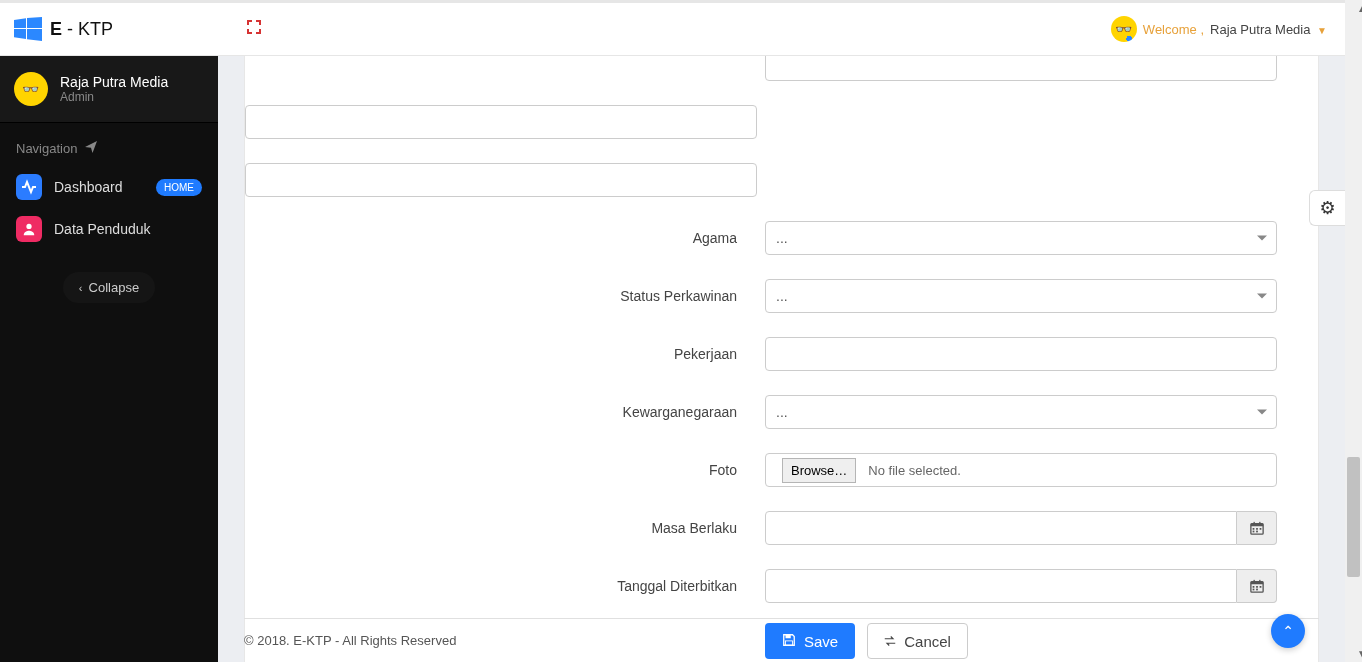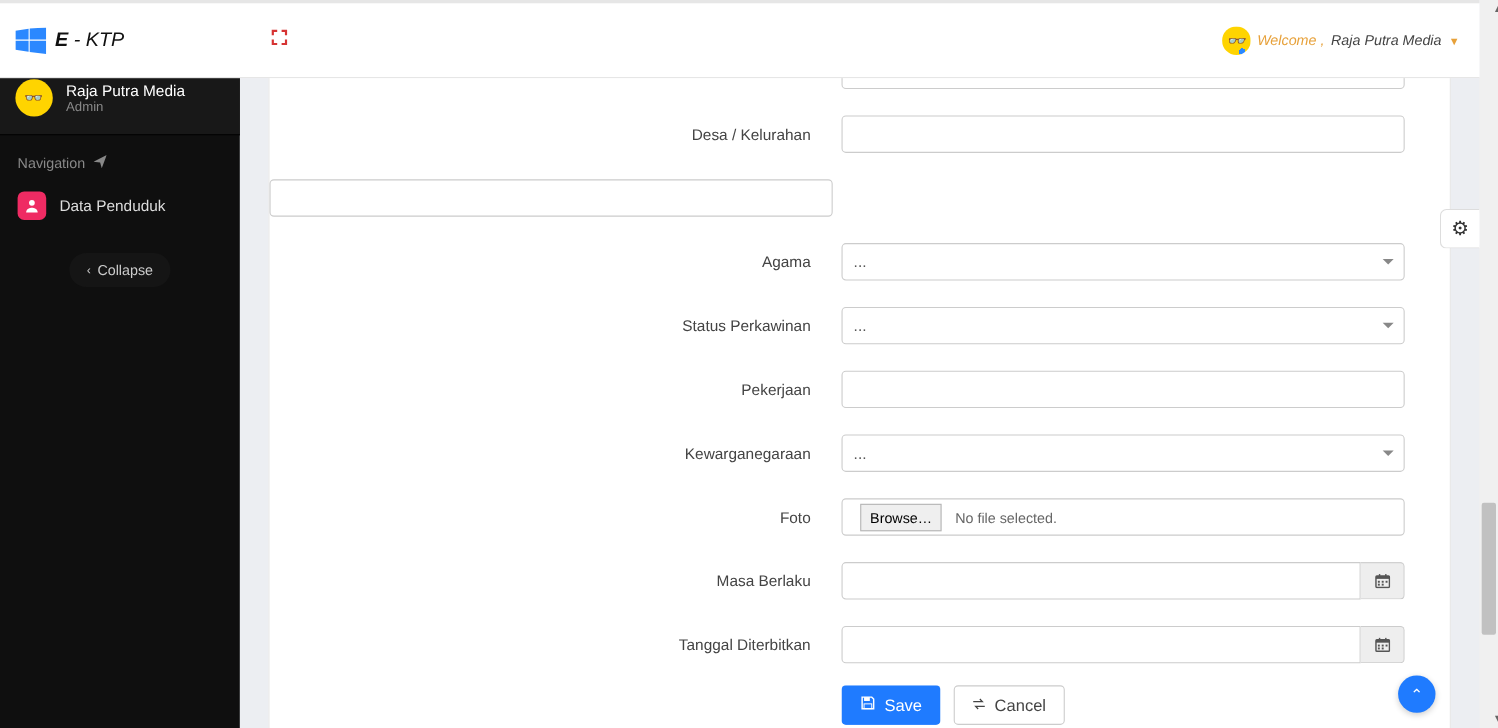--- a/index.html
+++ b/index.html
@@ -17,23 +17,23 @@
   .outer-scroll {
     position:absolute; top:0; right:0; bottom:0; width:17px; background:#f0f0f0;
   }
   .outer-scroll .track { position:absolute; top:17px; bottom:17px; left:0; right:0; background:#f0f0f0;}
   .outer-scroll .thumb { position:absolute; left:2px; right:2px; top:440px; height:120px; background:#c1c1c1; border-radius:2px;}
   .outer-scroll .btn { position:absolute; left:0; right:0; height:17px; display:flex; align-items:center; justify-content:center; color:#666; font-size:10px;}
   .outer-scroll .btn.top{top:0;} .outer-scroll .btn.bot{bottom:0;}
 
   
   .topbar {
-    position: absolute; top:0; left:0; right:17px; height:71px;
+    position: absolute; top:0; left:0; right:17px; height:56px;
     background:#fff; border-bottom:1px solid #e6e6e6; border-top:3px solid #e6e6e6;
-    display:flex; align-items:center; z-index:10;font-style:italic;
+    display:flex; align-items:center; z-index:10;
   }
   .brand { width:218px; display:flex; align-items:center; padding-left:14px; gap:8px;}
   .brand-logo { width:28px; height:24px; display:inline-block; position:relative;}
   .brand-text { font-size:18px; color:#111;}
   .brand-text b{font-weight:700;}
   .hamb { margin-left:28px; color:#d63333; font-size:16px; cursor:pointer;}
 
   .topbar-right { margin-left:auto; display:flex; align-items:center; padding-right:18px; gap:6px;}
   .avatar-sm {
     width:26px; height:26px; border-radius:50%;
@@ -184,20 +184,29 @@
 
     <div class="nav-heading">
       <span>Navigation</span>
       <span>
         <svg width="12" height="12" viewBox="0 0 16 16" fill="#888">
             <path d="M0 8 L16 0 L10 16 L8 9 Z"></path>
           </svg>
       </span>
     </div>
 
+    <div class="nav-item">
+      <span class="ico-box ico-blue">
+        <svg width="16" height="16" viewBox="0 0 16 16" fill="none" stroke="#fff" stroke-width="2">
+            <path d="M1 8 L4 8 L6 3 L10 13 L12 8 L15 8"></path>
+          </svg>
+      </span>
+      <span>Dashboard</span>
+      <span class="badge-home">HOME</span>
+    </div>
 
     <div class="nav-item">
       <span class="ico-box ico-pink">
         <svg width="14" height="14" viewBox="0 0 16 16" fill="#fff">
             <circle cx="8" cy="5" r="3"></circle>
             <path d="M2 15 C2 11 6 10 8 10 C10 10 14 11 14 15 Z"></path>
           </svg>
       </span>
       <span>Data Penduduk</span>
     </div>
@@ -211,21 +220,20 @@
   <main class="main">
     <div class="card">
       <div class="form">
 
         <div class="form-row first">
           <div class="flabel"></div>
           <div class="field"><input class="inp" value="" style=""></div>
         </div>
 
         <div class="form-row">
-          <div class="flabel">Desa / Kelurahan</div>
           <div class="field"><input class="inp" style=""></div>
         </div>
 
         <div class="form-row">
           <div class="field"><input class="inp" style=""></div>
         </div>
 
         <div class="form-row">
           <div class="flabel">Agama</div>
           <div class="field select-wrap">
@@ -328,20 +336,23 @@
                   <path d="M1 5 H12 L9 2 M15 11 H4 L7 14" stroke="#444" stroke-width="1.5" fill="none"></path>
                 </svg>
             </span>
             <span>Cancel</span>
           </button>
         </div>
 
       </div>
     </div>
 
+    <div class="footer">
+      <span>© 2018. E-KTP - All Rights Reserved</span>
+    </div>
 
     <div class="fab">
       <span>⌃</span>
     </div>
   </main>
 
   <div class="gear-tab">
     <span>⚙</span>
   </div>
 

